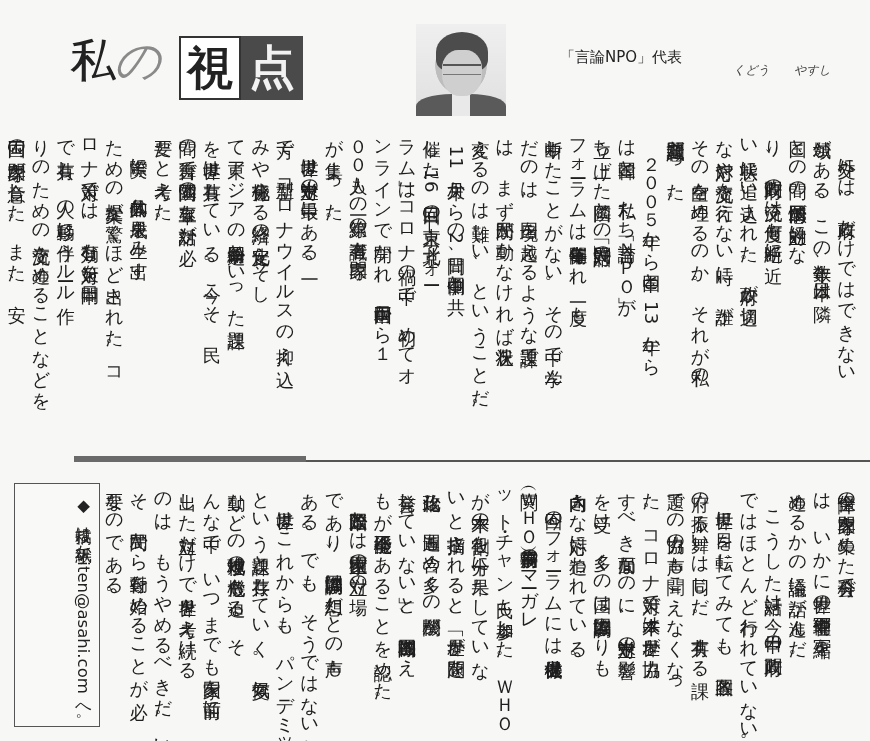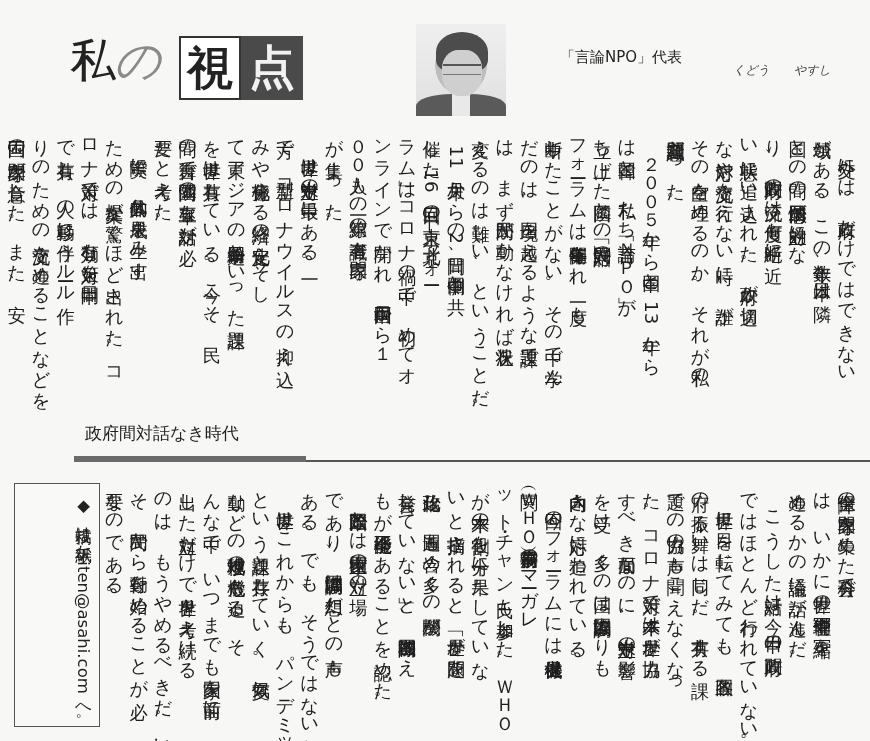--- a/index.html
+++ b/index.html
@@ -127,21 +127,20 @@
       <div class="glasses"></div>
     </div>
 
     <div class="affiliation">「言論NPO」代表</div>
     <div class="ruby ruby-family">くどう</div>
     <div class="ruby ruby-given">やすし</div>
   </div>
 
   <div class="text-block upper-block" id="upper"><span class="col">　外交には、政府だけではできない</span><span class="col">領域がある。この十数年、日本は隣</span><span class="col">国との間の国民感情が対立的にな</span><span class="col">り、政府間の交流は何度も断絶に近</span><span class="col">い状態に追い込まれた。政府が適切</span><span class="col">な対応や交流を行えない時に、誰が</span><span class="col">その空白を埋めるのか。それが私の</span><span class="col">問題意識だった。</span><span class="col">　２００５年から中国と、13年から</span><span class="col">は韓国と、私たち「言論ＮＰＯ」が</span><span class="col">立ち上げた隣国との「民間対話」の</span><span class="col">フォーラムは毎年開催され、一度も</span><span class="col">中断したことがない。その中で学ん</span><span class="col">だのは、国境を越えるような課題で</span><span class="col">は、まず民間が動かなければ状況を</span><span class="col">変えるのは難しい、ということだ。</span><span class="col">　11月末からの2日間、中国側と共</span><span class="col">催した16回目の「東京―北京フォー</span><span class="col">ラム」はコロナ禍の中で、初めてオ</span><span class="col">ンラインで開かれ、日中両国から１</span><span class="col">００人もの第一線の有識者、専門家</span><span class="col">が集まった。</span><span class="col">　世界は米中対立の最中にある。一</span><span class="col">方で、新型コロナウイルスの抑え込</span><span class="col">みや分極化する経済の安定化、そし</span><span class="col">て東アジアの紛争回避といった課題</span><span class="col">を世界は共有している。今こそ、民</span><span class="col">間の舞台で隣国間の率直な対話が必</span><span class="col">要だと考えた。</span><span class="col">　実際に、具体的な成果を生み出す</span><span class="col">ための提案が驚くほど出された。コ</span><span class="col">ロナ対策では、有効な対策を日中間</span><span class="col">で共有し、人の移動に伴うルール作</span><span class="col">りのための交流を進めることなどを</span><span class="col">両国の専門家が合意した。また、安</span></div>
 
-  <div class="subhead">政府間対話なき時代</div>
   <div class="rule-thick"></div>
   <div class="rule-thin"></div>
 
   <div class="text-block lower-block" id="lower"><span class="col">全保障の専門家を集めた分科会で</span><span class="col">は、いかに世界の軍備管理や軍縮を</span><span class="col">進めるかの議論に話が進んだ。</span><span class="col">　こうした対話は今、日中の政府間</span><span class="col">ではほとんど行われていない。</span><span class="col">　世界に目を転じてみても、各国政</span><span class="col">府の振る舞いは同じだ。共有する課</span><span class="col">題での協力の声も聞こえなくなっ</span><span class="col">た。コロナ対策で本来は世界が協力</span><span class="col">すべき局面なのに、米中対立の影響</span><span class="col">を受け、多くの国は国際協調よりも</span><span class="col">内向きな対応に追われている。</span><span class="col">　今回のフォーラムには世界保健機</span><span class="col">関（ＷＨＯ）前事務局長のマーガレ</span><span class="col">ット・チャン氏も参加した。ＷＨＯ</span><span class="col">が本来の役割を十分に果たしていな</span><span class="col">いと指摘されると、「世界が問題を</span><span class="col">政治化し、国連も含め多くの機関が</span><span class="col">発言していない」と、国際機関さえ</span><span class="col">もが機能不全にあることを認めた。</span><span class="col">　国際政治とは主権国家の対立の場</span><span class="col">であり、国際協調は幻想だとの声も</span><span class="col">ある。でも、そうではないだろう。</span><span class="col">　世界はこれからも、パンデミック</span><span class="col">という課題と共存していく。気候変</span><span class="col">動などの地球規模の危機も迫る。そ</span><span class="col">んな中で、いつまでも国家を前面に</span><span class="col">出した対立だけで世界を考え続ける</span><span class="col">のは、もうやめるべきだ。いまこ</span><span class="col">そ、民間から行動を始めることが必</span><span class="col">要なのである。</span></div>
 
   <div class="notice-box">
     <div class="notice-text" id="notice"><span class="col">◆投稿は手紙かsiten@asahi.com</span><span class="col">へ。電子メディアにも掲載します。</span></div>
   </div>
 </div>
 

